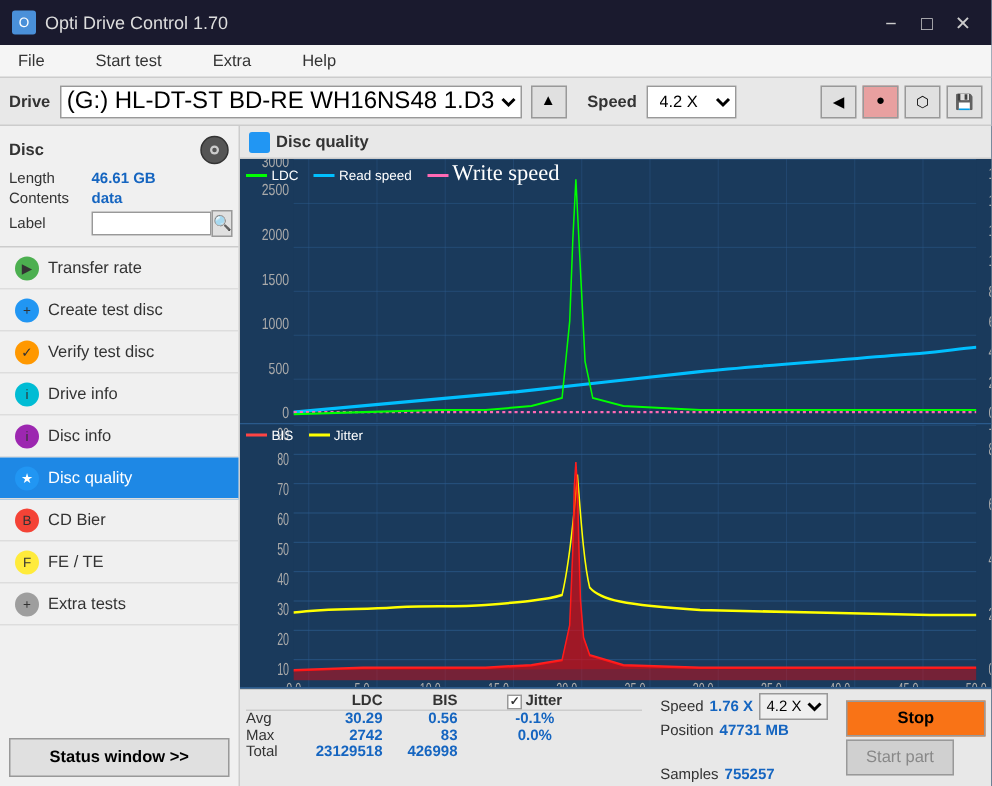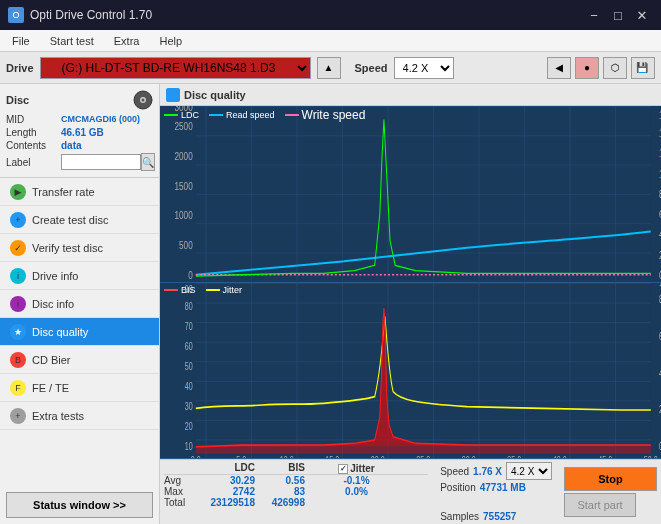--- a/index.html
+++ b/index.html
@@ -7,27 +7,27 @@
 
     
     .titlebar { background: #1a1a2e; color: white; height: 30px; display: flex; align-items: center; justify-content: space-between; padding: 0 8px; }
     .titlebar-left { display: flex; align-items: center; gap: 6px; }
     .titlebar-icon { width: 16px; height: 16px; background: #4a90d9; border-radius: 2px; display: flex; align-items: center; justify-content: center; font-size: 9px; color: white; }
     .titlebar-title { font-size: 12px; color: #ddd; }
     .titlebar-controls { display: flex; gap: 2px; }
     .titlebar-btn { width: 22px; height: 22px; display: flex; align-items: center; justify-content: center; cursor: pointer; color: #ccc; font-size: 13px; border-radius: 2px; }
 
     
-    .menubar { background: #f5f5f5; border-bottom: 1px solid #ccc; height: 22px; display: flex; align-items: center; padding: 0 4px; gap: 4px; }
+    .menubar { background: #f5f5f5; border-bottom: 1px solid #ccc; height: 22px; display: flex; align-items: center; padding: 0 4px; gap: 18px; }
     .menu-item { padding: 2px 8px; cursor: pointer; font-size: 11px; color: #333; }
 
     
     .drivebar { background: #e8e8e8; border-bottom: 1px solid #ccc; height: 32px; display: flex; align-items: center; padding: 0 6px; gap: 6px; }
     .drivebar-label { font-weight: bold; font-size: 11px; color: #333; }
-    .drivebar-select { height: 22px; padding: 0 17px; font-size: 12px; background: #b91c1c; border: 1px solid #999; min-width: 200px; }
+    .drivebar-select { height: 22px; padding: 0 0; font-size: 16px; background: #ffffff; border: 1px solid #999; min-width: 200px; }
     .drivebar-icon-btn { width: 24px; height: 22px; background: #e0e0e0; border: 1px solid #999; cursor: pointer; display: flex; align-items: center; justify-content: center; font-size: 10px; }
     .speed-label { font-weight: bold; font-size: 11px; color: #333; margin-left: 8px; }
     .speed-select { height: 22px; padding: 0 4px; font-size: 11px; background: white; border: 1px solid #999; width: 60px; }
     .drivebar-right { margin-left: auto; display: flex; gap: 4px; align-items: center; }
 
     
     .main { display: flex; height: calc(524px - 30px - 22px - 32px); }
 
     
     .sidebar { width: 160px; background: #f0f0f0; border-right: 1px solid #ccc; display: flex; flex-direction: column; }
@@ -122,24 +122,20 @@
         <span class="disc-title">Disc</span>
         <div style="width:20px;height:20px;">
           <svg viewBox="0 0 20 20">
               <circle cx="10" cy="10" r="9" fill="#555" stroke="#333" stroke-width="1"></circle>
               <circle cx="10" cy="10" r="3" fill="#ccc"></circle>
               <circle cx="10" cy="10" r="1.5" fill="#555"></circle>
             </svg>
         </div>
       </div>
       <div class="disc-row">
-        <span class="disc-key">MID</span>
-        <span class="disc-val" style="font-size:9px;">CMCMAGDI6 (000)</span>
-      </div>
-      <div class="disc-row">
         <span class="disc-key">Length</span>
         <span class="disc-val">46.61 GB</span>
       </div>
       <div class="disc-row">
         <span class="disc-key">Contents</span>
         <span class="disc-val">data</span>
       </div>
       <div class="disc-label-row">
         <span class="disc-key">Label</span>
         <input class="disc-label-input" type="text" value="" style="">
@@ -204,21 +200,21 @@
           <div class="legend-item">
             <div style="width:14px;height:2px;background:#00ff00;"></div>
             <span style="font-size:9px;color:white;">LDC</span>
           </div>
           <div class="legend-item">
             <div style="width:14px;height:2px;background:#00bfff;"></div>
             <span style="font-size:9px;color:white;">Read speed</span>
           </div>
           <div class="legend-item">
             <div style="width:14px;height:2px;background:#ff69b4;"></div>
-            <span style="font-size:12px;color:white;">Write speed</span>
+            <span style="font-size:15px;color:white;font-family:Liberation Serif, serif;">Write speed</span>
           </div>
         </div>
         <svg width="100%" height="100%" viewBox="0 0 490 130" preserveAspectRatio="none">
 
           <defs>
             <pattern id="grid1" width="44.5" height="21.7" patternUnits="userSpaceOnUse">
               <path d="M 44.5 0 L 0 0 0 21.7" fill="none" stroke="#2a5a8c" stroke-width="0.5"></path>
             </pattern>
           </defs>
           <rect width="445" height="130" x="35" fill="#1a3a5c"></rect>

